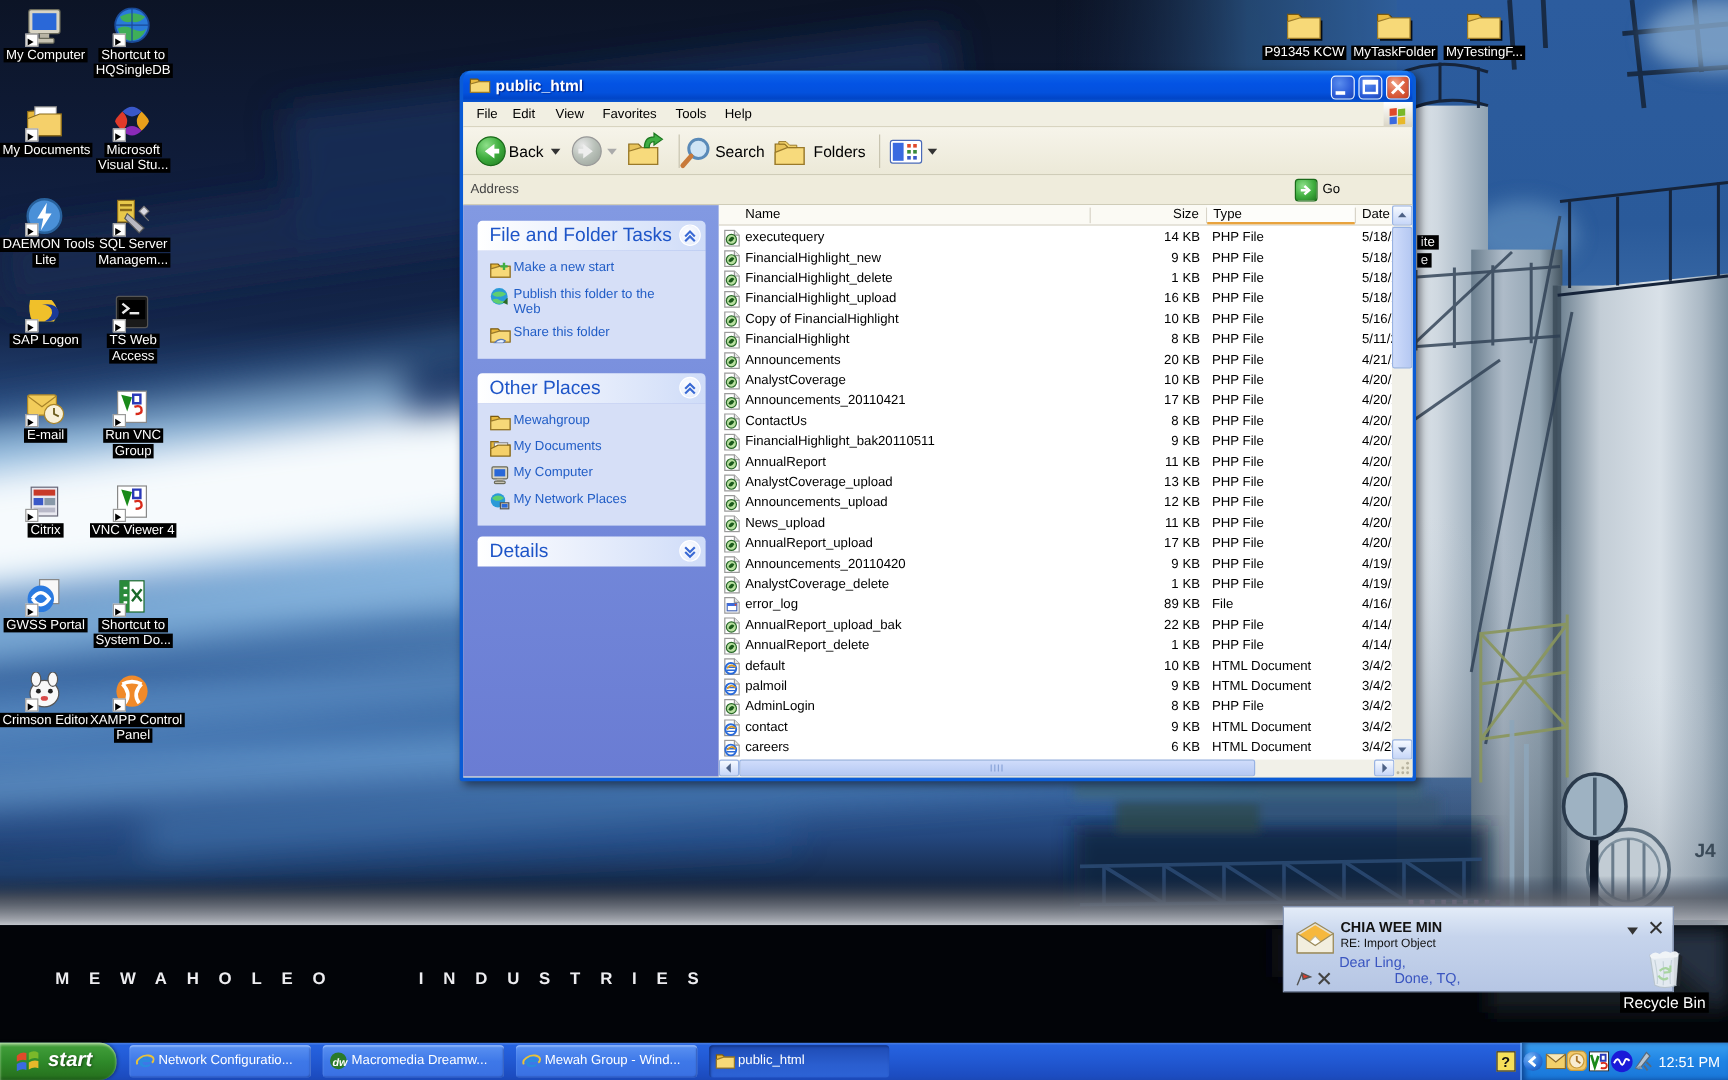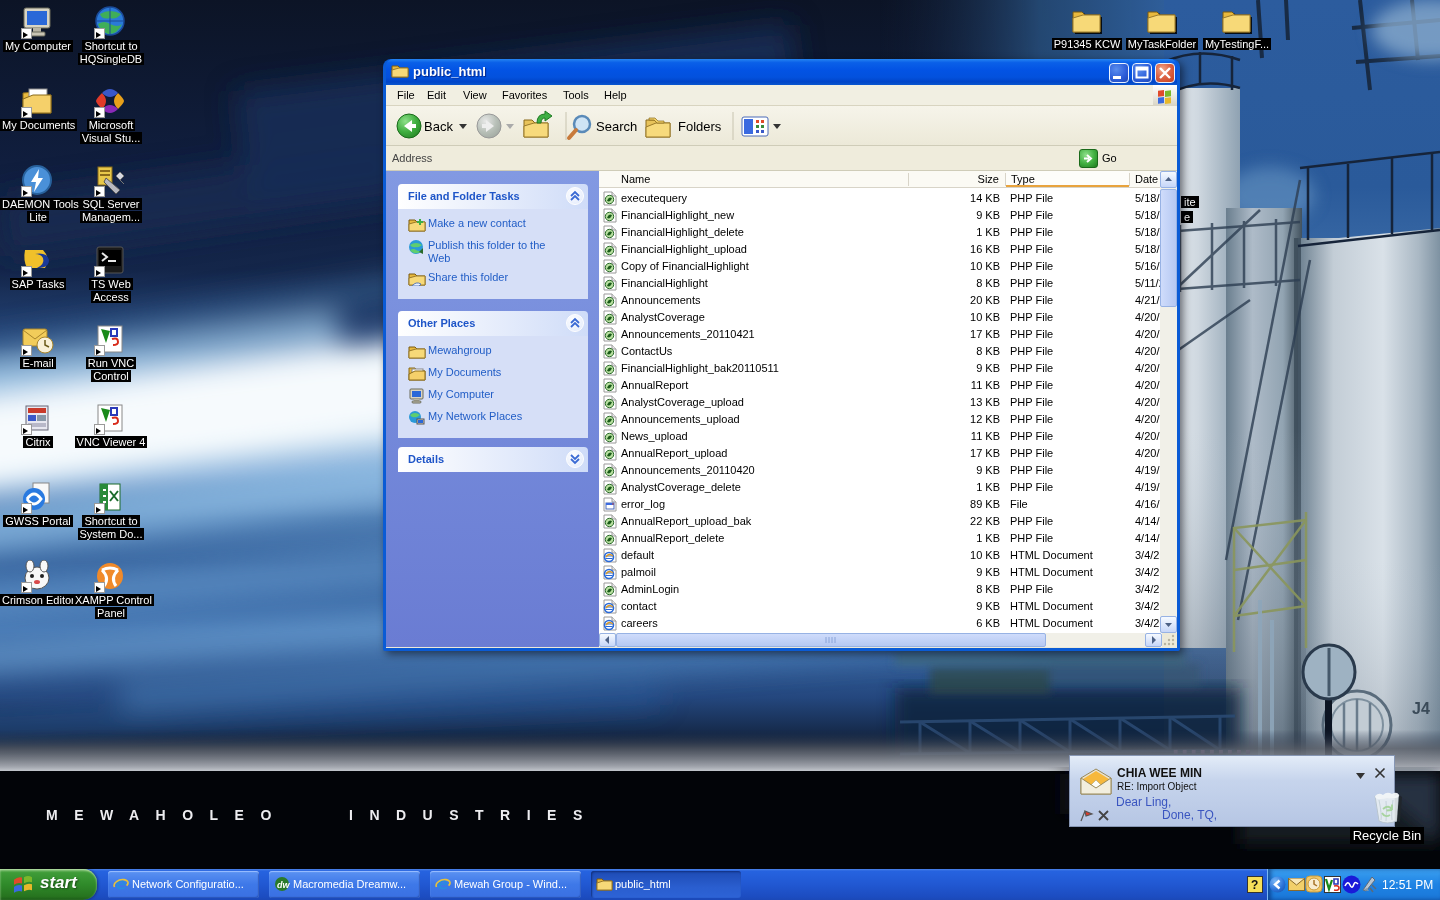--- a/index.html
+++ b/index.html
@@ -27,21 +27,21 @@
 #client{position:relative;height:563px;background:#ece9d8}
 #menubar{position:relative;height:21px;background:#f1efe2;border-bottom:1px solid #d8d4c0;font-size:11px;color:#000}
 #menubar .m{position:absolute;top:4px}
 #toolbar{position:relative;height:40px;background:linear-gradient(180deg,#f6f4ea,#ece9d8);border-bottom:1px solid #cfccb8}
 #addrbar{position:relative;height:25px;background:#efecdc;border-bottom:1px solid #cfccb8;font-size:11px}
 #content{position:relative;height:476px}
 #lpane{position:absolute;left:0;top:0;width:213px;height:476px;background:linear-gradient(180deg,#8299e2 0%,#7287d9 60%,#6a7cd3 100%);overflow:hidden}
 #flist{position:absolute;left:213px;top:0;width:578px;height:476px;background:#fff;overflow:hidden;font-size:11px}
 
 .tpbox{position:absolute;left:12px;width:190px;border-radius:4px 4px 0 0}
-.tphead{height:25px;border-radius:4px 4px 0 0;background:linear-gradient(90deg,#ffffff,#cfdcf8);color:#1e55c8;font-weight:bold;font-size:11px;line-height:25px;padding-left:10px;position:relative}
+.tphead{height:25px;border-radius:4px 4px 0 0;background:linear-gradient(90deg,#ffffff,#cfdcf8);color:#1e55c8;font-weight:normal;font-size:16px;line-height:25px;padding-left:10px;position:relative}
 .tpbody{background:#d6dff7;padding:8px 0 6px 10px}
 .chev{position:absolute;right:4px;top:3px;width:18px;height:18px;border-radius:50%;background:radial-gradient(circle at 40% 35%,#ffffff,#dfe8fb);border:1px solid #fff;color:#3a6ad4;text-align:center}
 .tpitem{display:flex;align-items:flex-start;margin-bottom:6px;color:#215dc6;font-size:11px;line-height:13px}
 .tpitem .tic{flex:0 0 20px;height:16px;position:relative}
 
 .hdr{position:absolute;left:0;top:0;height:17px;background:#fbfaf4;border-bottom:1px solid #d8d4c8;color:#000}
 .hsep{position:absolute;top:2px;width:1px;height:13px;background:#d8d4c8}
 .frow{position:absolute;height:17px;line-height:17px;white-space:nowrap}
 .fname{position:absolute;left:22px}
 .fsize{position:absolute;width:80px;text-align:right}
@@ -316,21 +316,21 @@
       <div class="lb"><span>SQL Server</span><br><span>Managem...</span></div>
     </div>
 <div class="di" style="left:0px;top:244px">
       <div class="ic">
 <svg width="34" height="33">
           <path d="M4 6 L22 6 Q30 14 24 24 L6 24 Q2 16 4 6" fill="#f0c02a"></path>
           <path d="M14 10 Q26 8 28 16 Q28 24 16 24 Q24 20 22 14 Q20 10 14 10" fill="#1a3a98"></path>
         </svg>
 <span class="sc"></span>
       </div>
-      <div class="lb"><span>SAP Tasks</span></div>
+      <div class="lb"><span>SAP Logon</span></div>
     </div>
 <div class="di" style="left:73px;top:244px">
       <div class="ic">
 <svg width="34" height="33">
           <rect x="3" y="3" width="26" height="26" rx="2" fill="#1a1a1a" stroke="#555"></rect>
           <rect x="5" y="6" width="22" height="16" fill="#000"></rect>
           <path d="M8 9 L13 13 L8 17" stroke="#e8e8e8" stroke-width="2" fill="none"></path>
           <rect x="14" y="16" width="8" height="2" fill="#e8e8e8"></rect>
         </svg>
 <span class="sc"></span>
@@ -352,21 +352,21 @@
 <div class="di" style="left:73px;top:323px">
       <div class="ic">
 <svg width="34" height="33">
           <rect x="4" y="3" width="24" height="26" fill="#fff" stroke="#888"></rect>
           <path d="M7 6 L12 20 L16 8 Z" fill="#1a8a1a"></path>
           <path d="M17 6 L23 6 L23 13 L17 13 Z" fill="none" stroke="#2a3ab8" stroke-width="2"></path>
           <path d="M18 16 Q24 14 24 19 Q24 22 19 22" fill="none" stroke="#d82a1a" stroke-width="2"></path>
         </svg>
 <span class="sc"></span>
       </div>
-      <div class="lb"><span>Run VNC</span><br><span>Control</span></div>
+      <div class="lb"><span>Run VNC</span><br><span>Group</span></div>
     </div>
 <div class="di" style="left:0px;top:402px">
       <div class="ic">
 <svg width="34" height="33">
           <rect x="5" y="4" width="22" height="24" fill="#e8e8f0" stroke="#667"></rect>
           <rect x="7" y="6" width="18" height="5" fill="#c83a2a"></rect>
           <rect x="7" y="13" width="8" height="6" fill="#3a58c8"></rect>
           <rect x="16" y="13" width="9" height="6" fill="#8898a8"></rect>
           <rect x="7" y="21" width="18" height="4" fill="#b8b8c8"></rect>
         </svg>
@@ -574,21 +574,21 @@
 <div class="tphead">File and Folder Tasks<span class="chev"><svg width="16" height="16">
                     <path d="M4 8 L8 4 L12 8 M4 12 L8 8 L12 12" stroke="#3a6ad4" stroke-width="1.8" fill="none"></path>
                   </svg></span></div>
 <div class="tpbody">
 <div class="tpitem">
                   <span class="tic"><svg width="18" height="15">
                       <path d="M1 3 L7 3 L9 5 L17 5 L17 14 L1 14 Z" fill="#e8b93e" stroke="#7a5a10"></path>
                       <path d="M1 7 L8 5 L17 5 L17 14 L1 14 Z" fill="#f7d978" stroke="#9a7a2a"></path>
                       <path d="M12 6 L14 6 L14 8 L16 8 L16 10 L14 10 L14 12 L12 12 L12 10 L10 10 L10 8 L12 8 Z" fill="#3fae44" transform="translate(-1,-4)"></path>
                     </svg></span>
-                  <span>Make a new contact</span>
+                  <span>Make a new start</span>
                 </div>
 <div class="tpitem">
                   <span class="tic"><svg width="18" height="16">
                       <circle cx="8" cy="8" r="7" fill="#2a9ad8"></circle>
                       <path d="M2 6 Q8 2 14 6 Q10 9 8 8 Q4 9 2 6" fill="#5fce6f"></path>
                       <path d="M2 11 Q6 9 8 11 Q12 13 14 11 Q11 15 6 14 Q3 13 2 11" fill="#5fce6f"></path>
                       <path d="M11 13 L15 9 L15 15 Z" fill="#2a6a2a"></path>
                     </svg></span>
                   <span style="max-width:128px">Publish this folder to the Web</span>
                 </div>

